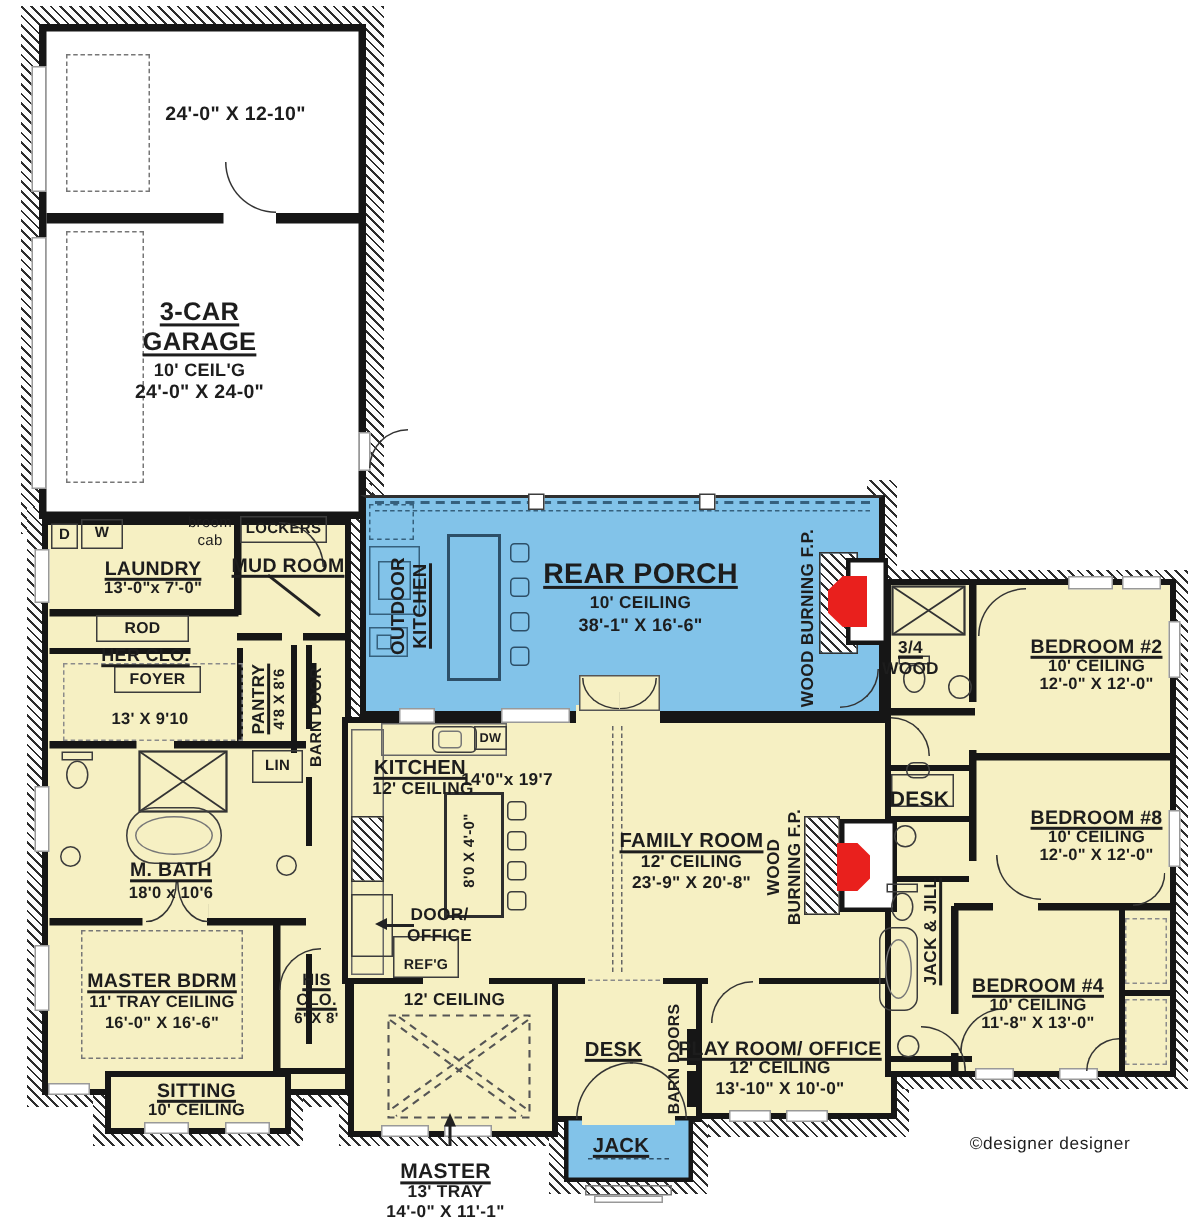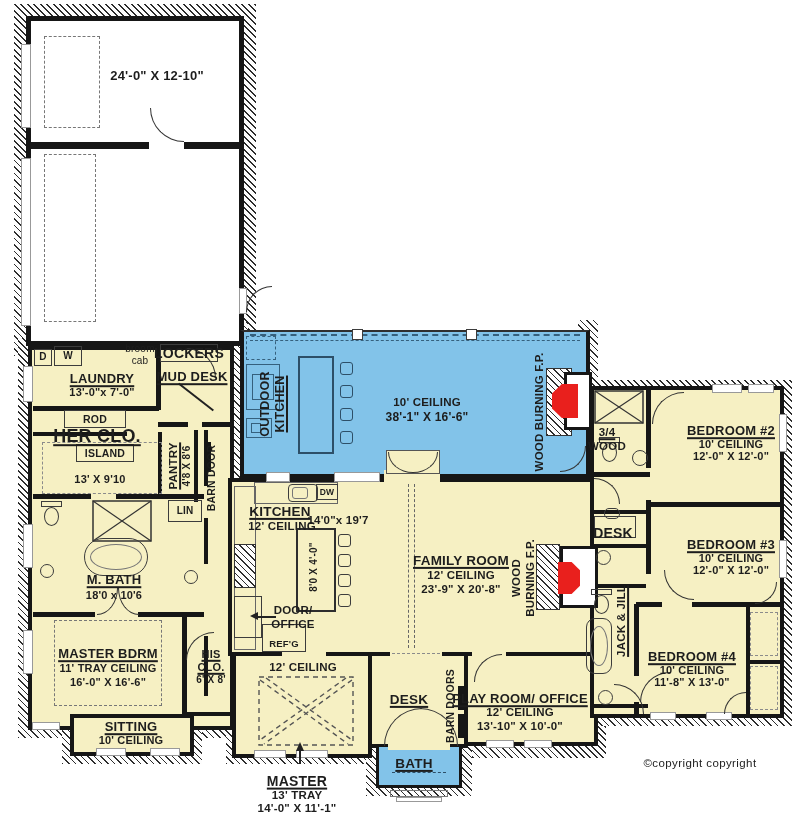--- a/index.html
+++ b/index.html
@@ -233,33 +233,39 @@
   <div class="arc" style="left:652px;top:392px;width:32px;height:32px;border-left-width:1.5px;border-top-width:1.5px;border-radius:100% 0 0 0"></div>
   <div class="arc" style="left:664px;top:570px;width:30px;height:30px;border-left-width:1.5px;border-bottom-width:1.5px;border-radius:0 0 0 100%"></div>
   <div class="arc" style="left:640px;top:672px;width:30px;height:30px;border-left-width:1.5px;border-top-width:1.5px;border-radius:100% 0 0 0"></div>
   <div class="arc" style="left:594px;top:478px;width:26px;height:26px;border-right-width:1.5px;border-top-width:1.5px;border-radius:0 100% 0 0"></div>
   <div class="arc" style="left:560px;top:446px;width:26px;height:26px;border-right-width:1.5px;border-bottom-width:1.5px;border-radius:0 0 100% 0"></div>
   <div class="arc" style="left:614px;top:684px;width:30px;height:30px;border-right-width:1.5px;border-top-width:1.5px;border-radius:0 100% 0 0"></div>
   <div class="arc" style="left:755px;top:582px;width:22px;height:22px;border-right-width:1.5px;border-bottom-width:1.5px;border-radius:0 0 100% 0"></div>
   <div class="arc" style="left:724px;top:692px;width:22px;height:22px;border-left-width:1.5px;border-top-width:1.5px;border-radius:100% 0 0 0"></div>
 
   <div class="lbl" style="left:157px;top:76px;font-size:13px">24'-0" X 12-10"</div>
+  <div class="lbl" style="left:133px;top:234px">
+    <div class="rn" style="font-size:17px">3-CAR</div>
+    <div class="rn" style="font-size:17px">GARAGE</div>
+    <div style="font-size:12px">10' CEIL'G</div>
+    <div style="font-size:13px">24'-0" X 24-0"</div>
+  </div>
   <div class="lbl" style="left:140px;top:355px;font-size:10px;font-weight:400">
     <div>broom</div>
     <div>cab</div>
   </div>
-  <div class="lbl" style="left:189px;top:353px;font-size:14px">LOCKERS</div>
+  <div class="lbl" style="left:189px;top:353px;font-size:10px">LOCKERS</div>
   <div class="lbl" style="left:43px;top:357px;font-size:10px">D</div>
   <div class="lbl" style="left:68px;top:356px;font-size:10px">W</div>
   <div class="lbl rn" style="left:102px;top:379px;font-size:13px">LAUNDRY</div>
   <div class="lbl" style="left:102px;top:393px;font-size:11px">13'-0"x 7'-0"</div>
-  <div class="lbl rn" style="left:192px;top:377px;font-size:13px">MUD DESK</div>
+  <div class="lbl rn" style="left:192px;top:377px;font-size:13px">MUD ROOM</div>
   <div class="lbl" style="left:95px;top:419px;font-size:10.5px">ROD</div>
-  <div class="lbl rn" style="left:97px;top:437px;font-size:18px">HER CLO.</div>
-  <div class="lbl" style="left:105px;top:453px;font-size:10.5px">ISLAND</div>
+  <div class="lbl rn" style="left:97px;top:437px;font-size:12px">HER CLO.</div>
+  <div class="lbl" style="left:105px;top:453px;font-size:10.5px">FOYER</div>
   <div class="lbl" style="left:100px;top:480px;font-size:11px">13' X 9'10</div>
   <div class="lbl vert" style="left:180px;top:466px">
     <div class="rn" style="font-size:11.5px">PANTRY</div>
     <div style="font-size:10px">4'8 X 8'6</div>
   </div>
   <div class="lbl vert" style="left:211px;top:478px;font-size:10.5px">BARN DOOR</div>
   <div class="lbl" style="left:185px;top:511px;font-size:10px">LIN</div>
   <div class="lbl rn" style="left:114px;top:580px;font-size:13px">M. BATH</div>
   <div class="lbl" style="left:114px;top:596px;font-size:11px">18'0 x 10'6</div>
   <div class="lbl rn" style="left:108px;top:654px;font-size:13px">MASTER BDRM</div>
@@ -282,47 +288,48 @@
   </div>
   <div class="lbl" style="left:284px;top:644px;font-size:9.5px">REF'G</div>
   <div class="lbl" style="left:327px;top:492px;font-size:8.5px">DW</div>
   <div class="lbl rn" style="left:461px;top:561px;font-size:13.5px">FAMILY ROOM</div>
   <div class="lbl" style="left:461px;top:576px;font-size:11.5px">12' CEILING</div>
   <div class="lbl" style="left:461px;top:590px;font-size:11.5px">23'-9" X 20'-8"</div>
   <div class="lbl vert" style="left:524px;top:578px;font-size:11.5px">
     <div>WOOD</div>
     <div>BURNING F.P.</div>
   </div>
+  <div class="lbl rn" style="left:427px;top:384px;font-size:19px">REAR PORCH</div>
   <div class="lbl" style="left:427px;top:403px;font-size:11.5px">10' CEILING</div>
   <div class="lbl" style="left:427px;top:417px;font-size:12px">38'-1" X 16'-6"</div>
   <div class="lbl vert" style="left:273px;top:404px;font-size:12.5px">
     <div>OUTDOOR</div>
     <div class="rn">KITCHEN</div>
   </div>
   <div class="lbl vert" style="left:540px;top:412px;font-size:11.5px">WOOD BURNING F.P.</div>
   <div class="lbl" style="left:303px;top:668px;font-size:11.5px">12' CEILING</div>
   <div class="lbl rn" style="left:297px;top:781px;font-size:14px">MASTER</div>
   <div class="lbl" style="left:297px;top:796px;font-size:11.5px">13' TRAY</div>
   <div class="lbl" style="left:297px;top:809px;font-size:11.5px">14'-0" X 11'-1"</div>
   <div class="lbl rn" style="left:409px;top:700px;font-size:13.5px">DESK</div>
   <div class="lbl vert" style="left:450px;top:706px;font-size:10.5px">BARN DOORS</div>
-  <div class="lbl rn" style="left:414px;top:764px;font-size:13.5px">BATH</div>
+  <div class="lbl rn" style="left:414px;top:764px;font-size:13.5px">JACK</div>
   <div class="lbl rn" style="left:520px;top:699px;font-size:13px">PLAY ROOM/ OFFICE</div>
   <div class="lbl" style="left:520px;top:713px;font-size:11.5px">12' CEILING</div>
   <div class="lbl" style="left:520px;top:727px;font-size:11.5px">13'-10" X 10'-0"</div>
   <div class="lbl" style="left:607px;top:440px">
     <div class="rn" style="font-size:11.5px">3/4</div>
     <div style="font-size:11.5px">WOOD</div>
   </div>
   <div class="lbl rn" style="left:731px;top:431px;font-size:13px">BEDROOM #2</div>
   <div class="lbl" style="left:731px;top:445px;font-size:11px">10' CEILING</div>
   <div class="lbl" style="left:731px;top:457px;font-size:11px">12'-0" X 12'-0"</div>
-  <div class="lbl rn" style="left:731px;top:545px;font-size:13px">BEDROOM #3</div>
+  <div class="lbl rn" style="left:731px;top:545px;font-size:13px">BEDROOM #8</div>
   <div class="lbl" style="left:731px;top:559px;font-size:11px">10' CEILING</div>
   <div class="lbl" style="left:731px;top:571px;font-size:11px">12'-0" X 12'-0"</div>
   <div class="lbl rn" style="left:692px;top:657px;font-size:13px">BEDROOM #4</div>
   <div class="lbl" style="left:692px;top:671px;font-size:11px">10' CEILING</div>
   <div class="lbl" style="left:692px;top:683px;font-size:11px">11'-8" X 13'-0"</div>
   <div class="lbl" style="left:613px;top:533px;font-size:14px">DESK</div>
   <div class="lbl vert rn" style="left:622px;top:621px;font-size:11.5px">JACK &amp; JILL</div>
-  <div class="lbl" style="left:700px;top:764px;font-size:11.5px;font-weight:400;letter-spacing:.4px">©copyright copyright</div>
+  <div class="lbl" style="left:700px;top:764px;font-size:11.5px;font-weight:400;letter-spacing:.4px">©designer designer</div>
 
 </div>
 
 </body></html>

